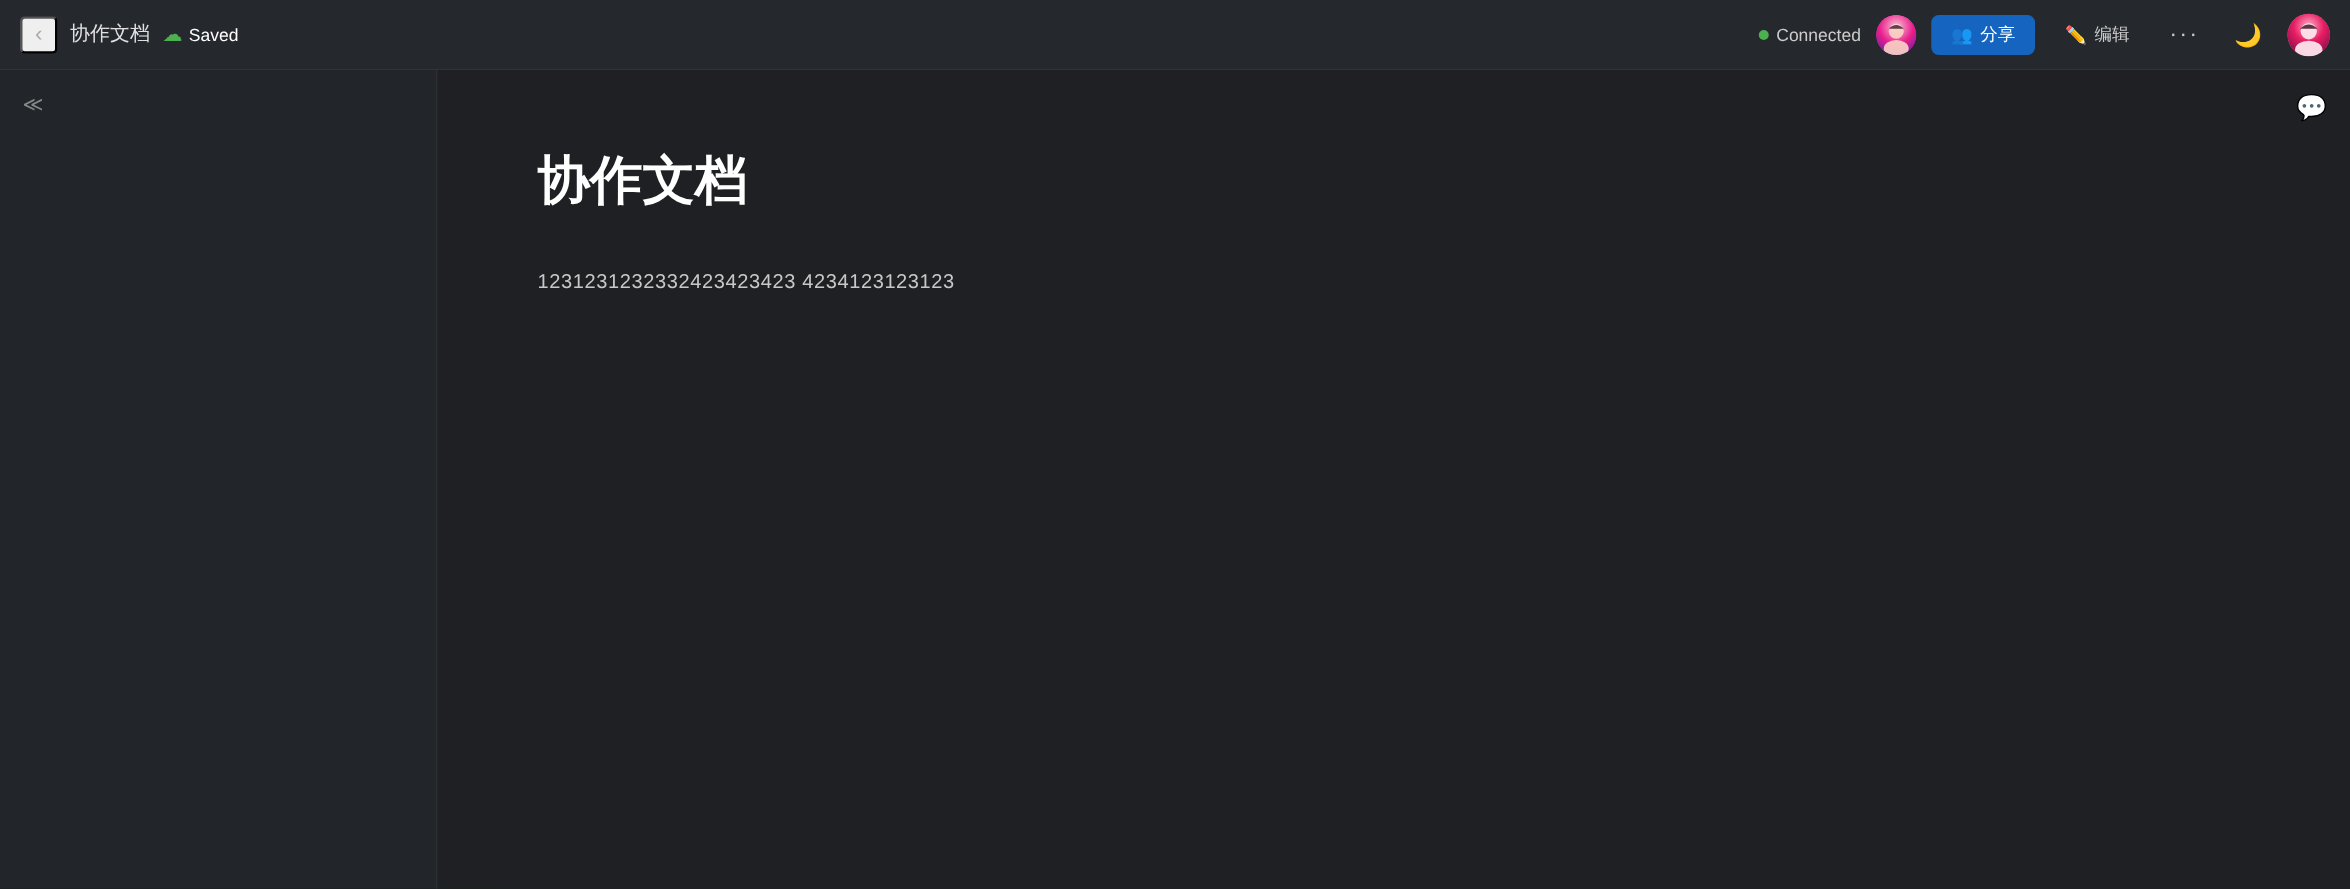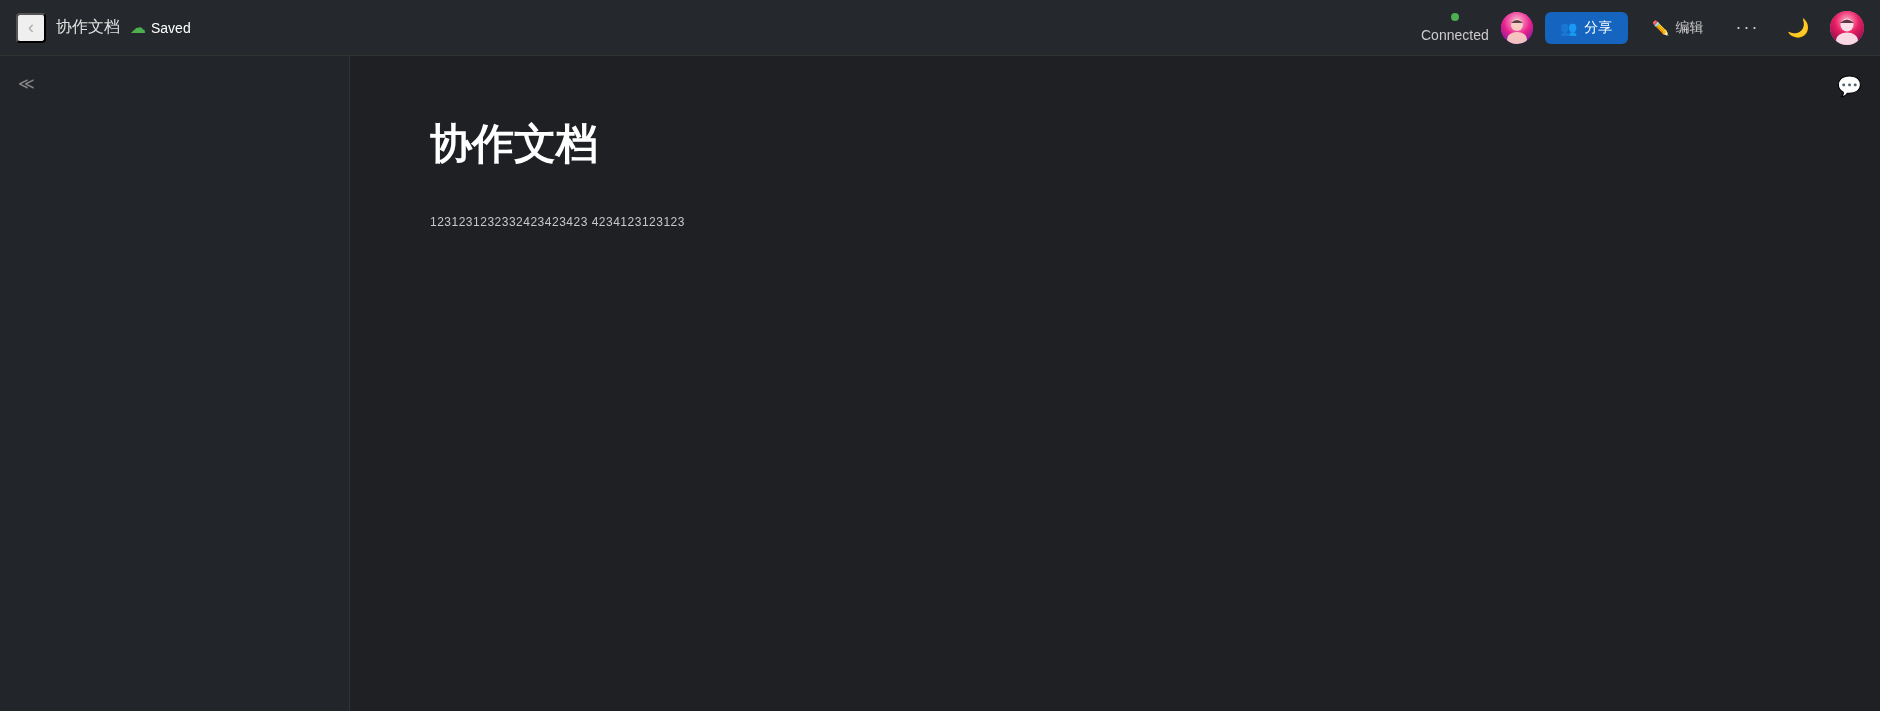--- a/index.html
+++ b/index.html
@@ -70,21 +70,20 @@
       align-items: center;
       gap: 12px;
     }
 
     .connected-status {
       display: flex;
       align-items: center;
       gap: 6px;
       color: #ccc;
       font-size: 14px;
-      flex-direction: column;
     }
 
     .connected-dot {
       width: 8px;
       height: 8px;
       border-radius: 50%;
       background-color: #4caf50;
     }
 
     .collaborator-avatar {
@@ -195,21 +194,21 @@
     }
 
     .doc-heading {
       font-size: 42px;
       font-weight: 700;
       color: #ffffff;
       margin-bottom: 40px;
     }
 
     .doc-body {
-      font-size: 12px;
+      font-size: 16px;
       color: #c8c8c8;
       line-height: 1.8;
       letter-spacing: 0.5px;
     }
 
     
     .comment-toggle {
       position: absolute;
       top: 14px;
       right: 14px;

